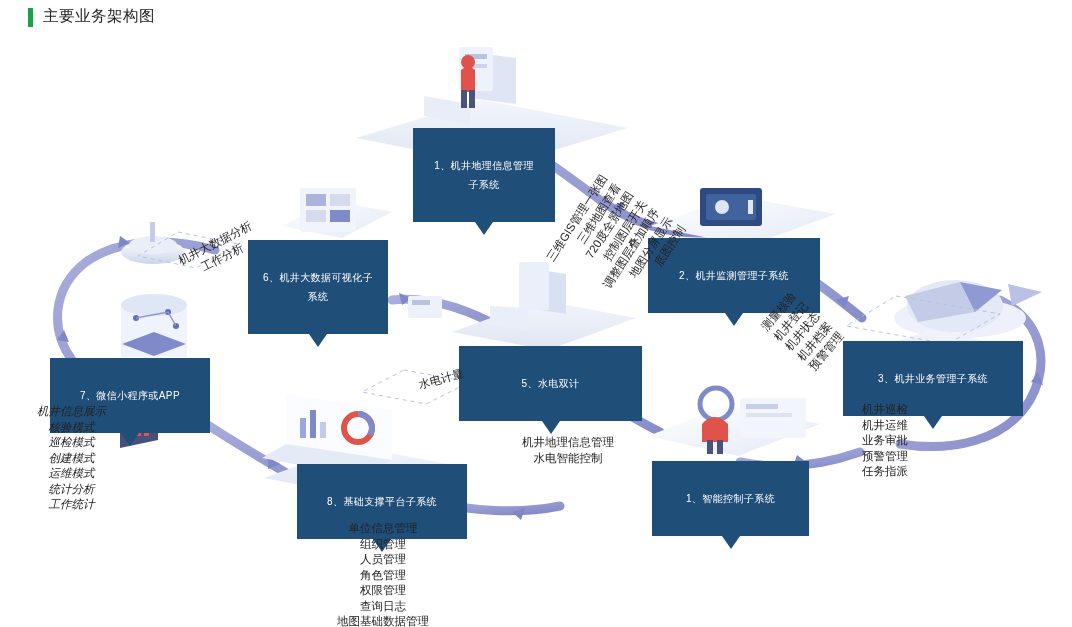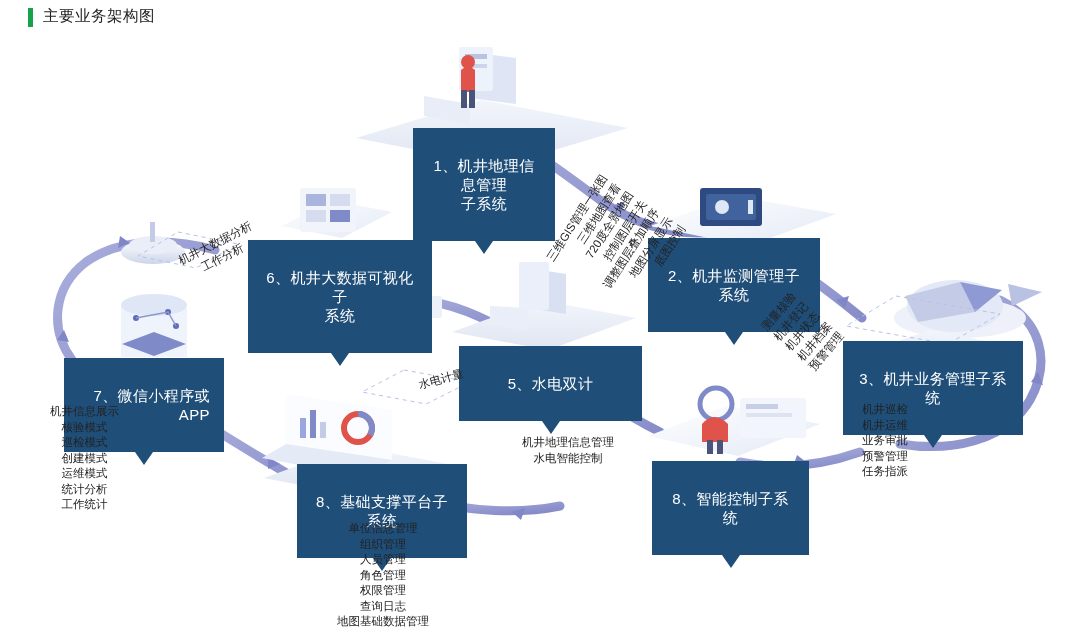--- a/index.html
+++ b/index.html
@@ -13,45 +13,45 @@
   #title-bar{position:absolute;left:28px;top:6px;display:flex;align-items:flex-end;gap:10px;}
   #title-bar .bar{width:5px;height:19px;background:#15a24a;display:block;}
   #title-bar .txt{font-size:15.5px;color:#222;letter-spacing:.5px;}
 
   
   #canvas{position:absolute;left:0;top:0;width:1072px;height:627px;}
   #art{position:absolute;left:0;top:0;width:1072px;height:627px;}
 
   
   .node{position:absolute;background:#1f4e79;color:#fff;text-align:center;
-        font-size:15px;line-height:19px;padding:9px 14px;box-sizing:border-box;
+        font-size:10px;line-height:19px;padding:9px 14px;box-sizing:border-box;
         letter-spacing:.4px;white-space:pre-line;}
   .node .ptr{position:absolute;left:50%;margin-left:-9px;bottom:-13px;
              width:0;height:0;border-left:9px solid transparent;border-right:9px solid transparent;
              border-top:13px solid #1f4e79;}
 
   #node1{left:413px;top:128px;width:142px;}
   #node2{left:648px;top:232px;width:172px;margin-top:6px;}
   #node3{left:843px;top:341px;width:180px;}
   #node4{left:652px;top:461px;width:157px;}
   #node5{left:459px;top:346px;width:183px;}
-  #node6{left:248px;top:240px;width:184px;}
-  #node7{left:64px;top:358px;width:160px;text-align:right;}
+  #node6{left:248px;top:240px;width:140px;}
+  #node7{left:50px;top:358px;width:160px;}
   #node8{left:258px;top:464px;width:170px;margin-left:39px;}
 
   
   .flist{position:absolute;font-size:11.5px;line-height:15.5px;color:#222;text-align:center;white-space:pre-line;}
 
   #list1{left:498px;top:172px;transform:rotate(-57deg);transform-origin:100% 0;text-align:right;}
   #list2{left:742px;top:289px;transform:rotate(-50deg);transform-origin:100% 0;text-align:right;}
   #list3{left:862px;top:402px;}
   #list4{left:522px;top:435px;}
   #list5{left:417px;top:378px;transform:rotate(-15deg);transform-origin:0 0;}
   #list6{left:176px;top:255px;transform:rotate(-27deg);transform-origin:0 0;}
-  #list7{left:50px;top:404px;}
+  #list7{left:37px;top:404px;font-style:italic;}
   #list8{left:337px;top:521px;}
 </style>
 </head>
 <body>
 
 <div id="title-bar">
   <span class="bar"></span>
   <span class="txt">主要业务架构图</span>
 </div>
 
@@ -198,21 +198,21 @@
   </div>
   <div class="node" id="node2">
     <span>2、机井监测管理子系统</span>
     <span class="ptr"></span>
   </div>
   <div class="node" id="node3">
     <span>3、机井业务管理子系统</span>
     <span class="ptr"></span>
   </div>
   <div class="node" id="node4">
-    <span>8、智能控制子系统</span>
+    <span>1、智能控制子系统</span>
     <span class="ptr"></span>
   </div>
   <div class="node" id="node5">
     <span>5、水电双计</span>
     <span class="ptr"></span>
   </div>
   <div class="node" id="node6">
     <span>6、机井大数据可视化子
 系统</span>
     <span class="ptr"></span>

